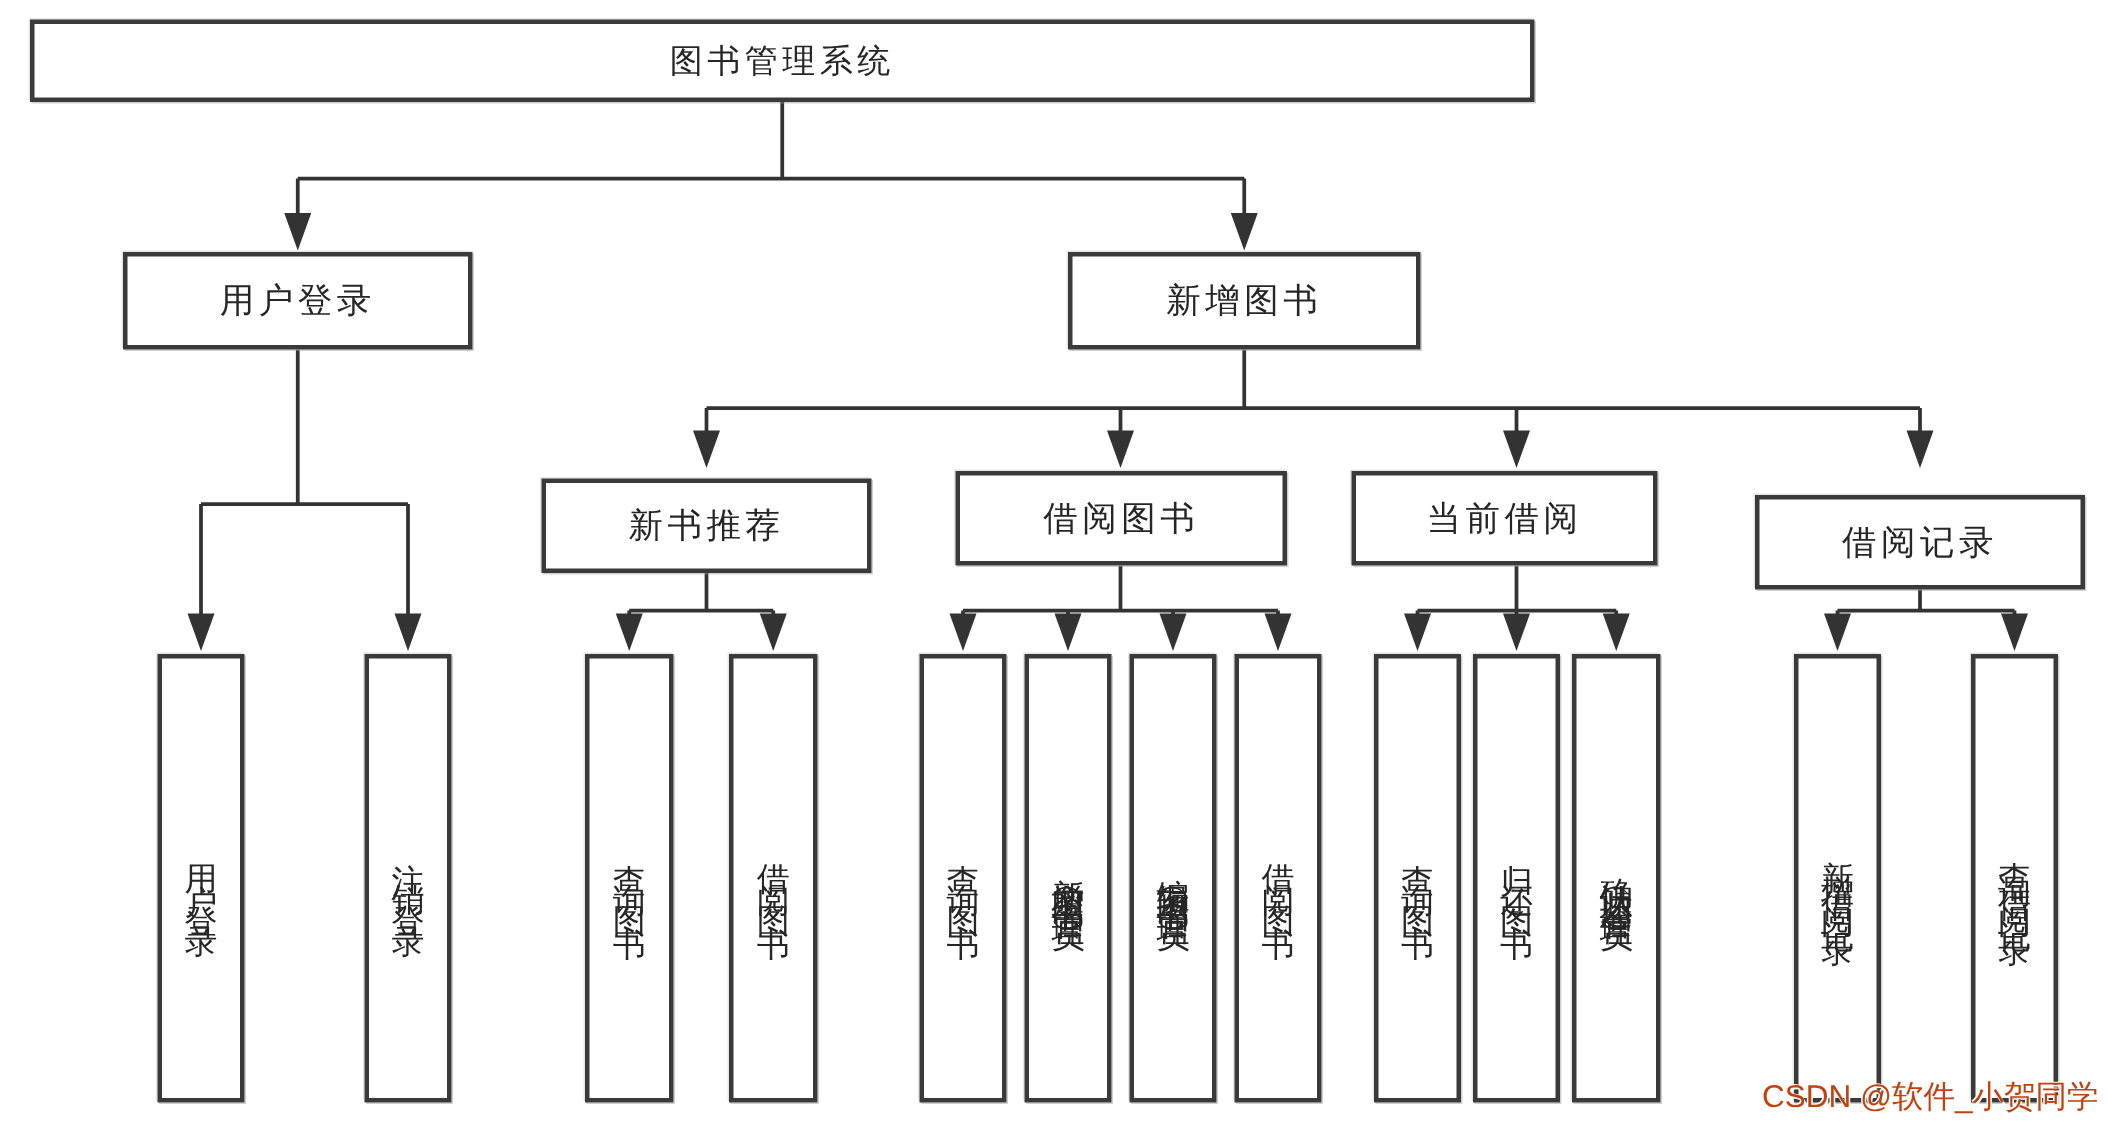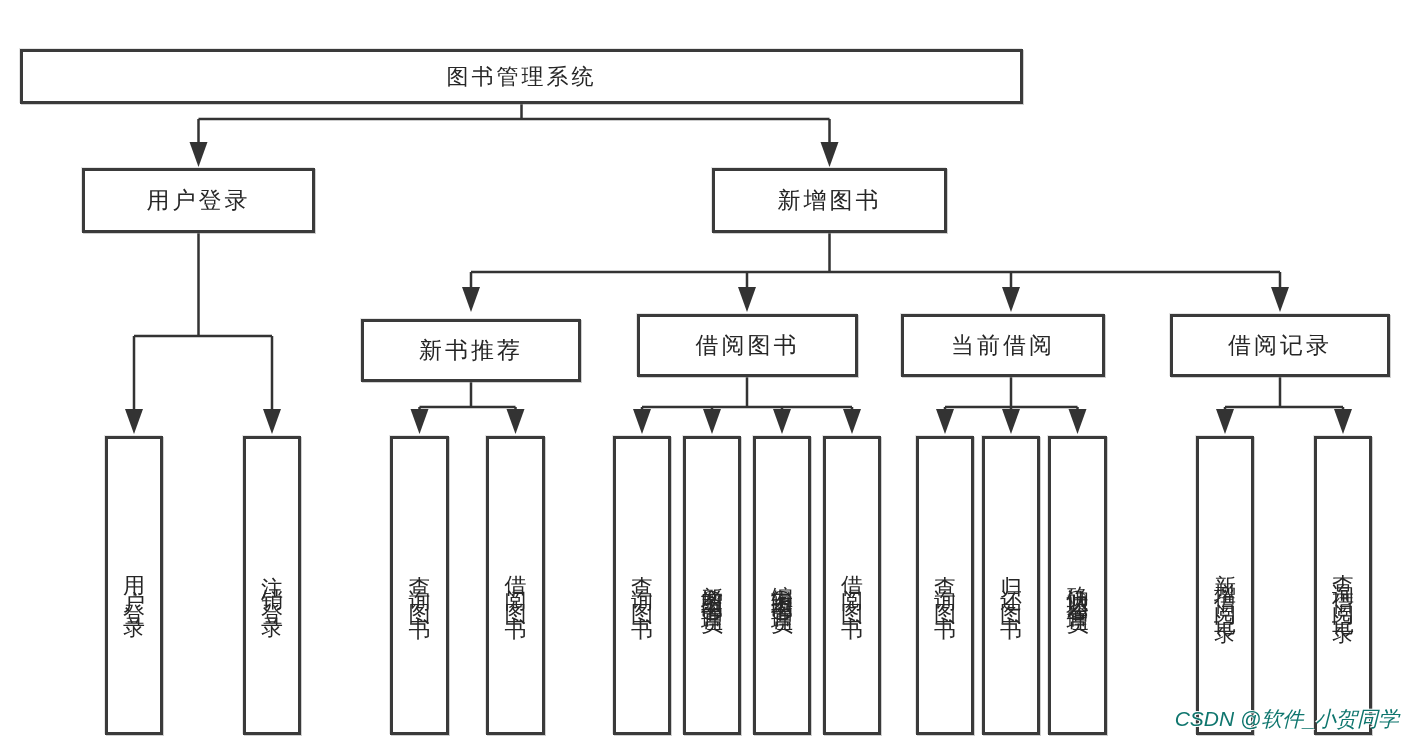--- a/index.html
+++ b/index.html
@@ -45,27 +45,26 @@
     font-size: 22px;
     line-height: 1;
     white-space: nowrap;
   }
   .ls-wide  { letter-spacing: 14px; }
   .ls-med   { letter-spacing: 10px; }
   .ls-tight { letter-spacing: 4px; }
   #watermark {
     position: absolute;
     right: 6px;
-    bottom: 14px;
+    bottom: 2px;
     font-size: 21px;
-    color: #0f766e;
+    color: #c2410c;
     text-shadow: 1px 1px 0 #ffffff, -1px -1px 0 #ffffff;
     z-index: 3;
     white-space: nowrap;
-    font-style: italic;
   }
 </style>
 </head>
 <body>
 
 <div id="stage">
 
   <svg id="wires" width="1405" height="747" viewBox="0 0 1405 747">
     <g stroke="#333333" stroke-width="2.5" fill="none">
       <path d="M521.5 68 V119 M198.5 119 H829.5 M198.5 119 V146 M829.5 119 V146"></path>
@@ -92,41 +91,41 @@
       <polygon points="773,409 791,409 782,434"></polygon>
       <polygon points="843,409 861,409 852,434"></polygon>
       <polygon points="936,409 954,409 945,434"></polygon>
       <polygon points="1002,409 1020,409 1011,434"></polygon>
       <polygon points="1068.5,409 1086.5,409 1077.5,434"></polygon>
       <polygon points="1216,409 1234,409 1225,434"></polygon>
       <polygon points="1334,409 1352,409 1343,434"></polygon>
     </g>
   </svg>
 
-  <div class="box root" style="left:20px; top:13px; width:1003px; height:55px;margin-top:36px;">
+  <div class="box root" style="left:20px; top:13px; width:1003px; height:55px;">
     <span class="hlabel">图书管理系统</span>
   </div>
 
   <div class="box" style="left:82px; top:168px; width:233px; height:65px;">
     <span class="hlabel">用户登录</span>
   </div>
   <div class="box" style="left:712px; top:168px; width:235px; height:65px;">
     <span class="hlabel">新增图书</span>
   </div>
 
   <div class="box" style="left:361px; top:319px; width:220px; height:63px;">
     <span class="hlabel">新书推荐</span>
   </div>
   <div class="box" style="left:637px; top:314px; width:221px; height:63px;">
     <span class="hlabel">借阅图书</span>
   </div>
   <div class="box" style="left:901px; top:314px; width:204px; height:63px;">
     <span class="hlabel">当前借阅</span>
   </div>
-  <div class="box" style="left:1170px; top:314px; width:220px; height:63px;">
+  <div class="box" style="left:1170px; top:330px; width:220px; height:63px;">
     <span class="hlabel">借阅记录</span>
   </div>
 
   <div class="box" style="left:105px; top:436px; width:58px; height:299px;">
     <span class="vlabel ls-wide">用户登录</span>
   </div>
   <div class="box" style="left:243px; top:436px; width:58px; height:299px;">
     <span class="vlabel ls-wide">注销登录</span>
   </div>
 

